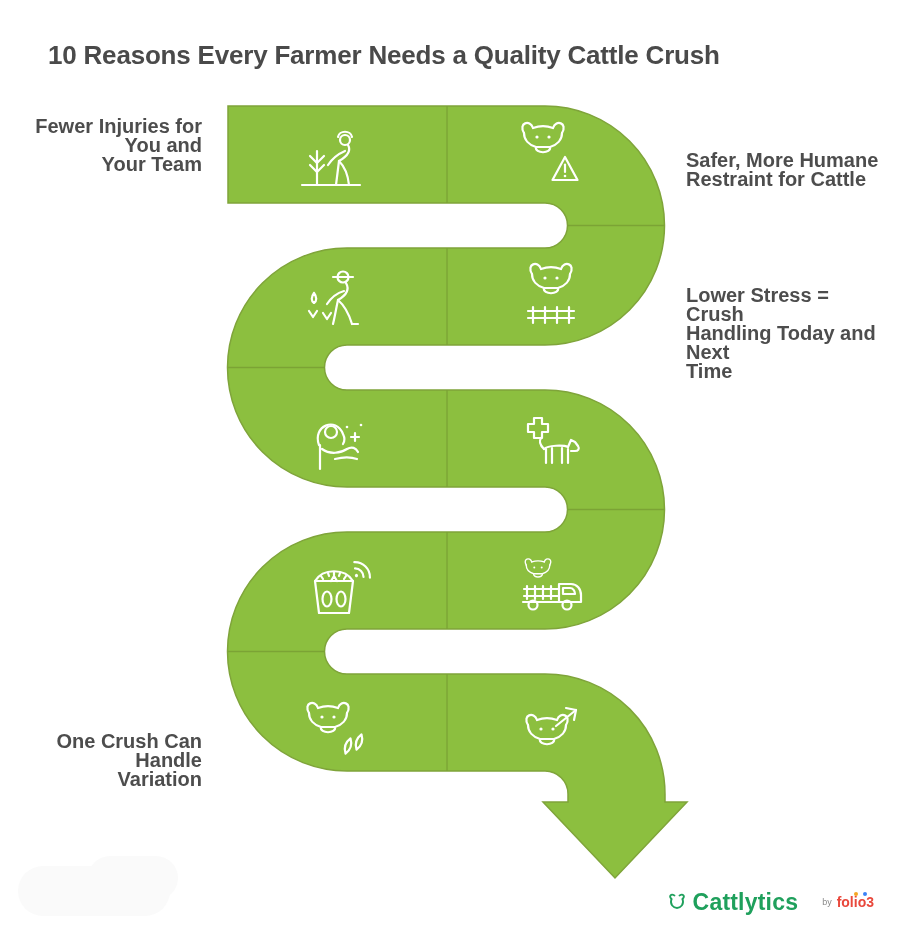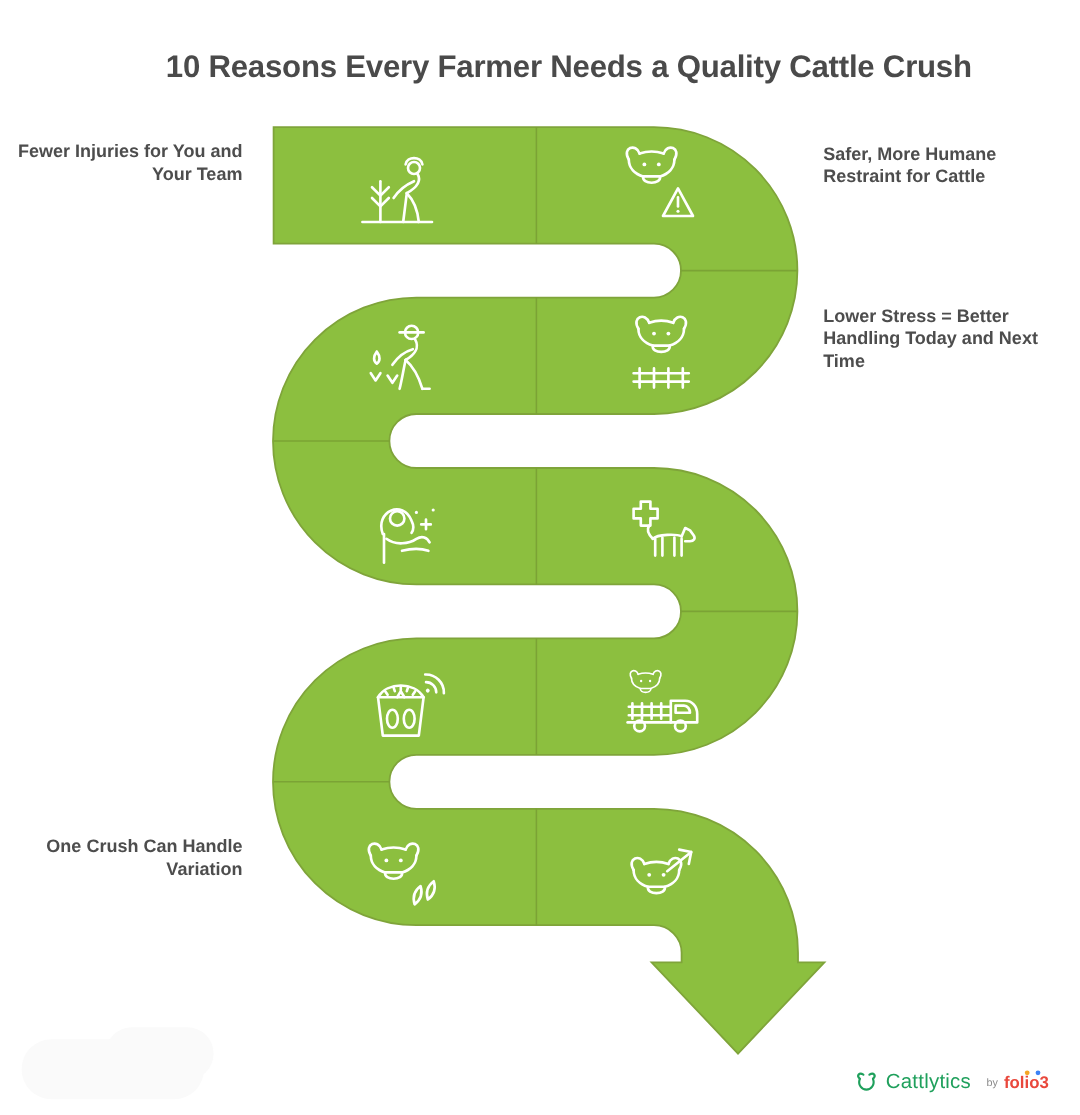--- a/index.html
+++ b/index.html
@@ -11,48 +11,48 @@
     --logo-red:#E9483C;
     --logo-blue:#3B82F6;
   }
   html,body{margin:0;padding:0;}
   body{
     width:900px;height:929px;overflow:hidden;background:#ffffff;
     font-family:"Liberation Sans", sans-serif;
   }
   .stage{position:relative;width:900px;height:929px;background:#fff;}
   .title{
-    position:absolute;top:40px;left:0;right:0;text-align:center;
+    position:absolute;top:40px;left:0;right:0;text-align:left;
     font-size:26px;font-weight:bold;color:#4A4A4A;letter-spacing:-0.2px;padding-left:48px;
   }
   .diagram-svg{position:absolute;top:0;left:0;}
   .serp{fill:var(--path-green);stroke:var(--path-border);stroke-width:1.5;}
   .div-line{stroke:var(--divider);stroke-width:1.3;}
   .icon{stroke:#fff;stroke-width:2.2;fill:none;stroke-linecap:round;stroke-linejoin:round;}
   .fdot{fill:#fff;stroke:none;}
   .label{
-    position:absolute;font-size:15px;line-height:19px;font-weight:bold;
+    position:absolute;font-size:20px;line-height:19px;font-weight:bold;
     color:var(--text);white-space:pre-line;
   }
   .lbl-l{left:2px;width:200px;text-align:right;}
-  .lbl-r{left:686px;width:200px;text-align:left;}
+  .lbl-r{left:686px;width:200px;text-align:left;margin-top:32px;}
   .watermark{
     position:absolute;left:18px;top:866px;width:152px;height:50px;
     background:#FAFAFA;border-radius:28px;
   }
   .watermark::after{
     content:'';position:absolute;left:70px;top:-10px;width:90px;height:44px;
     background:#FAFAFA;border-radius:24px;
   }
   .footer{
     position:absolute;top:888px;right:26px;height:28px;
     display:flex;align-items:center;gap:5px;
   }
-  .brand{font-size:17px;font-weight:normal;color:var(--logo-green);letter-spacing:0.2px;}
-  .by{font-size:9px;color:#8a8a8a;margin-left:8px;}
+  .brand{font-size:23px;font-weight:bold;color:var(--logo-green);letter-spacing:0.2px;}
+  .by{font-size:9px;color:#8a8a8a;margin-left:19px;}
   .partner{font-size:14px;font-weight:bold;color:var(--logo-red);position:relative;line-height:14px;}
   .partner .p3dot{
     position:absolute;top:-3px;right:7px;width:4px;height:4px;border-radius:50%;
     background:var(--logo-blue);
   }
   .partner .podot{
     position:absolute;top:-3px;right:16px;width:4px;height:4px;border-radius:50%;
     background:#F5A623;
   }
 </style>
@@ -202,24 +202,24 @@
       <use href="#cow-face" transform="translate(-5,3)"></use>
       <path d="M4,-4 L24,-20"></path>
       <path d="M14,-22 L24,-20 L22,-10"></path>
     </g>
   </svg>
 
   <div class="label lbl-l" style="top:117px">Fewer Injuries for You and
 Your Team</div>
   <div class="label lbl-r" style="top:119px">Safer, More Humane
 Restraint for Cattle</div>
-  <div class="label lbl-r" style="top:254px">Lower Stress = Better
+  <div class="label lbl-r" style="top:254px">Lower Stress = Crush
 Handling Today and Next
 Time</div>
-  <div class="label lbl-l" style="top:696px">One Crush Can Handle
+  <div class="label lbl-l" style="top:732px">One Crush Can Handle
 Variation</div>
 
   <div class="watermark"></div>
 
   <div class="footer">
     <svg width="22" height="22" viewBox="0 0 22 22">
       <g fill="none" stroke="#1FA05C" stroke-width="1.8" stroke-linecap="round">
         <path d="M5.5,8 C3.5,13.5 7.5,17 11,17 C14.5,17 18.5,13.5 16.5,8"></path>
         <path d="M5.5,8 C2.5,5 5,2.5 8.5,4.5"></path>
         <path d="M16.5,8 C19.5,5 17,2.5 13.5,4.5"></path>

